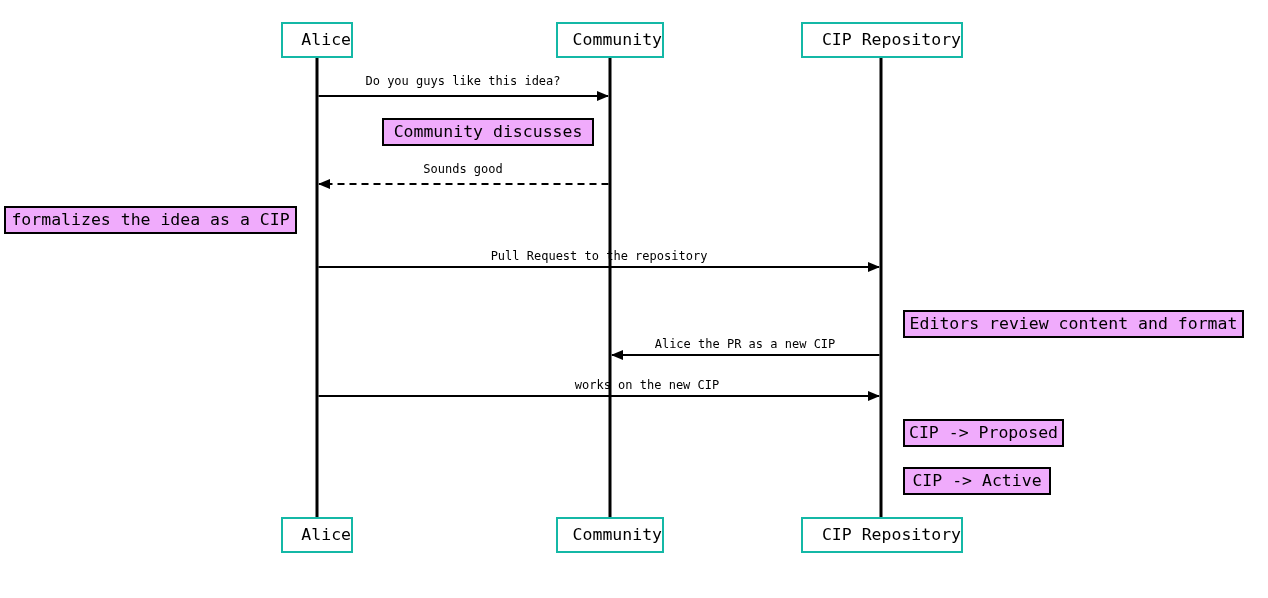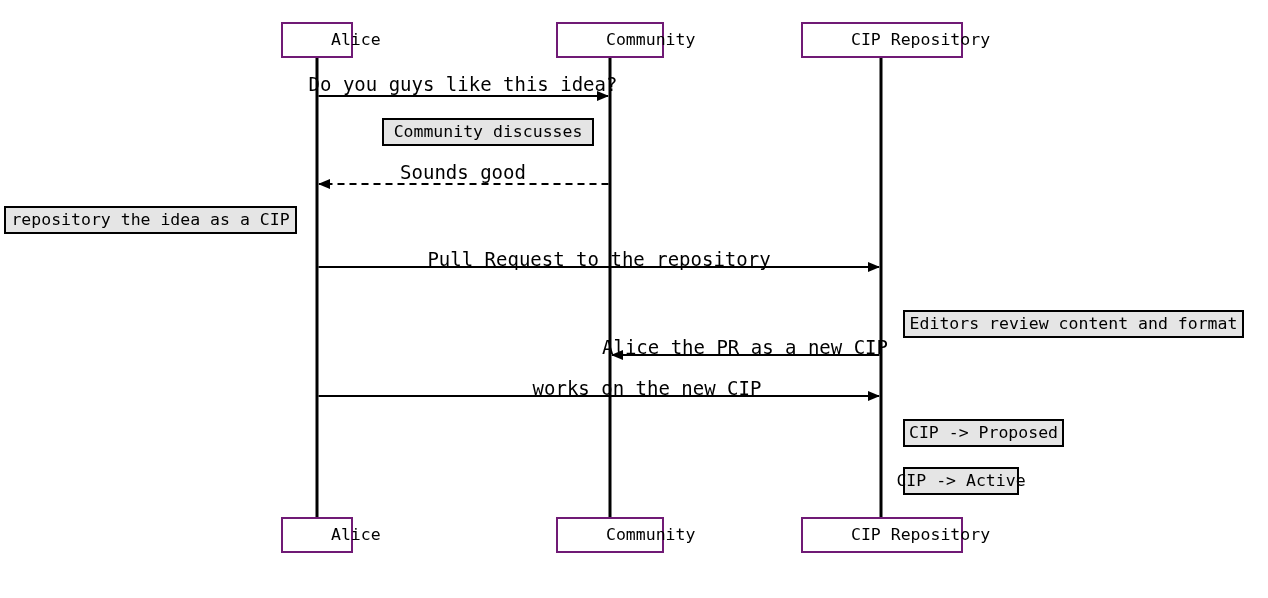--- a/index.html
+++ b/index.html
@@ -21,51 +21,51 @@
   #diagram-svg {
     position: absolute;
     left: 0;
     top: 0;
     width: 1268px;
     height: 598px;
   }
   .actor-box {
     position: absolute;
     box-sizing: border-box;
-    border: 2px solid #701a75;
+    border: 2px solid #14b8a6;
     background: #ffffff;
     display: flex;
     align-items: center;
-    justify-content: flex-start;
+    justify-content: flex-end;
     font-size: 16.5px;
     line-height: 1;
     color: #000000;
     letter-spacing: 0px;
     white-space: nowrap;
     z-index: 3;
     padding-left: 48px;
   }
   .note-box {
     position: absolute;
     box-sizing: border-box;
     border: 2px solid #000000;
-    background: #e5e5e5;
+    background: #f0abfc;
     display: flex;
     align-items: center;
     justify-content: center;
     font-size: 16.5px;
     line-height: 1;
     color: #000000;
     white-space: nowrap;
     padding: 0 7px;
     z-index: 3;
   }
   .msg-label {
     position: absolute;
-    font-size: 19px;
+    font-size: 12px;
     line-height: 1;
     color: #000000;
     white-space: nowrap;
     text-align: center;
     transform: translateX(-50%);
     background: transparent;
     z-index: 2;
   }
 </style>
 </head>
@@ -123,26 +123,26 @@
       <div class="msg-label" style="left: 463px; top: 163px;">Sounds good</div>
       <div class="msg-label" style="left: 599px; top: 250px;">Pull Request to the repository</div>
       <div class="msg-label" style="left: 745px; top: 338px;">Alice the PR as a new CIP</div>
       <div class="msg-label" style="left: 599px; top: 379px; margin-left: 48px;">works on the new CIP</div>
     </div>
   <div id="notes">
       <div class="note-box" style="left: 382px; top: 118px; width: 212px; height: 28px;">
         <span>Community discusses</span>
       </div>
       <div class="note-box" style="left: 4px; top: 206px; width: 293px; height: 28px;">
-        <span>repository the idea as a CIP</span>
+        <span>formalizes the idea as a CIP</span>
       </div>
       <div class="note-box" style="left: 903px; top: 310px; width: 341px; height: 28px;">
         <span>Editors review content and format</span>
       </div>
       <div class="note-box" style="left: 903px; top: 419px; width: 161px; height: 28px;">
         <span>CIP -&gt; Proposed</span>
       </div>
-      <div class="note-box" style="left: 903px; top: 467px; width: 116px; height: 28px;">
+      <div class="note-box" style="left: 903px; top: 467px; width: 148px; height: 28px;">
         <span>CIP -&gt; Active</span>
       </div>
     </div>
 
 </div>
 
 </body></html>

